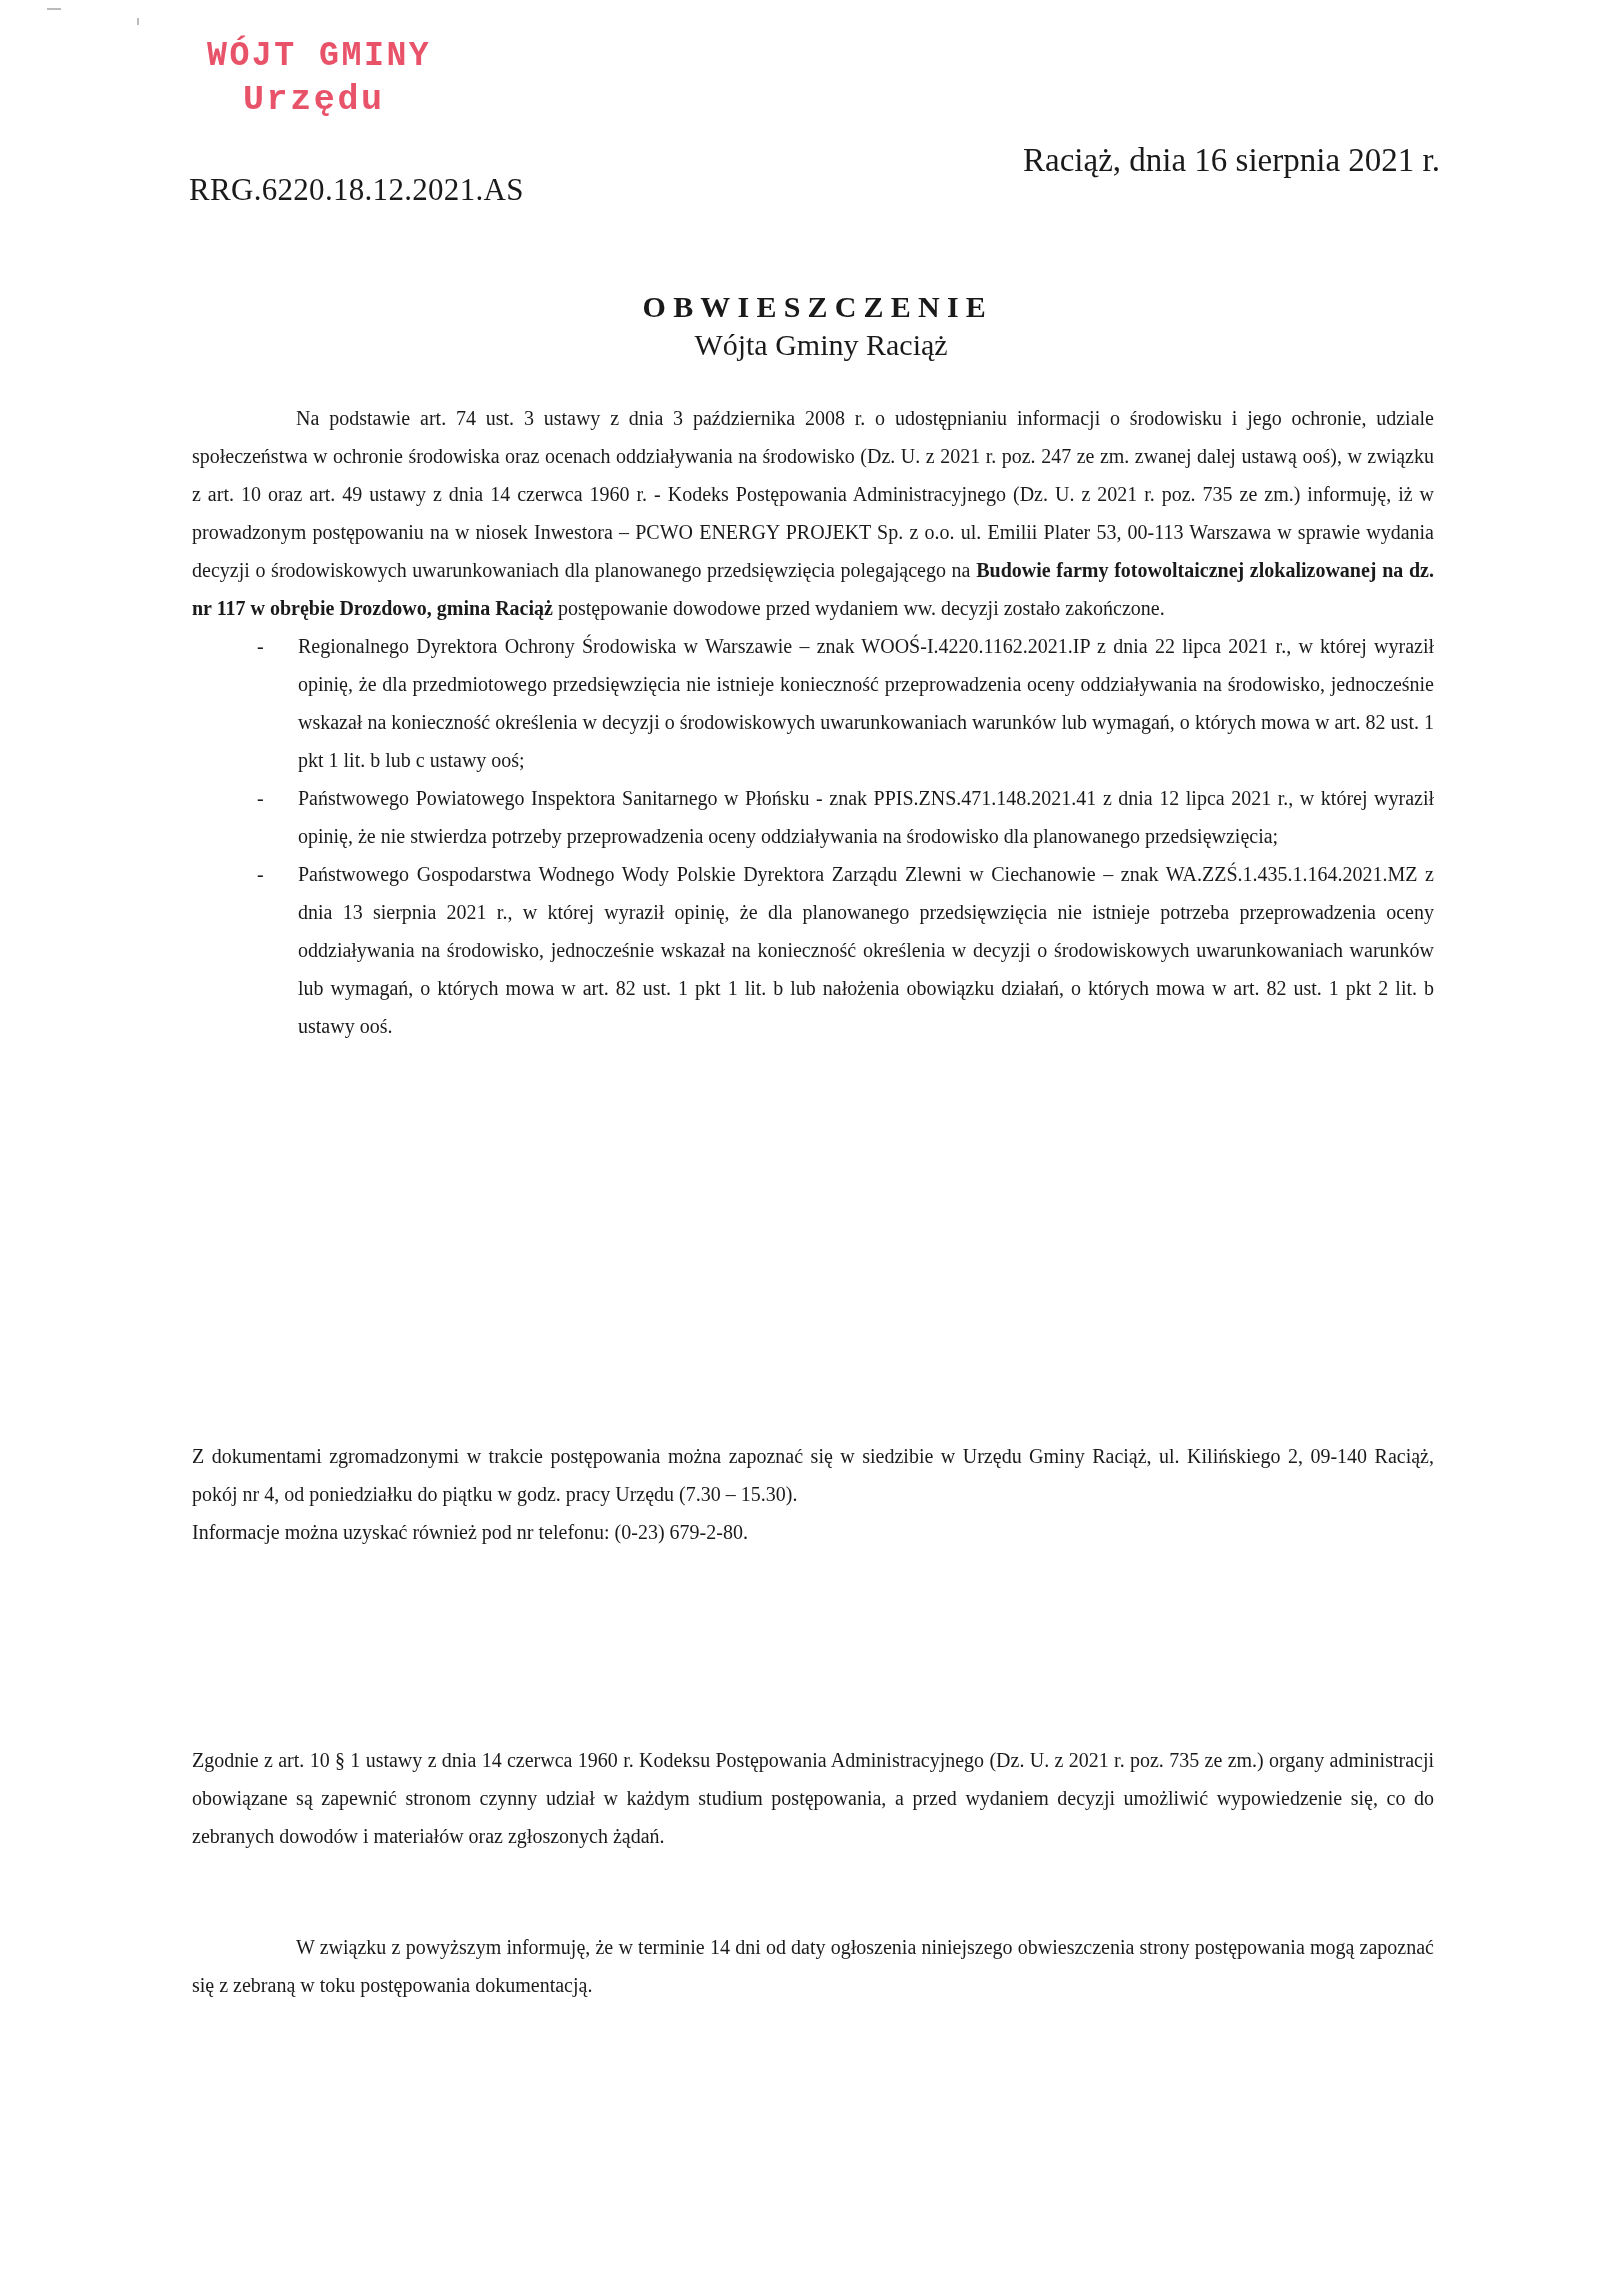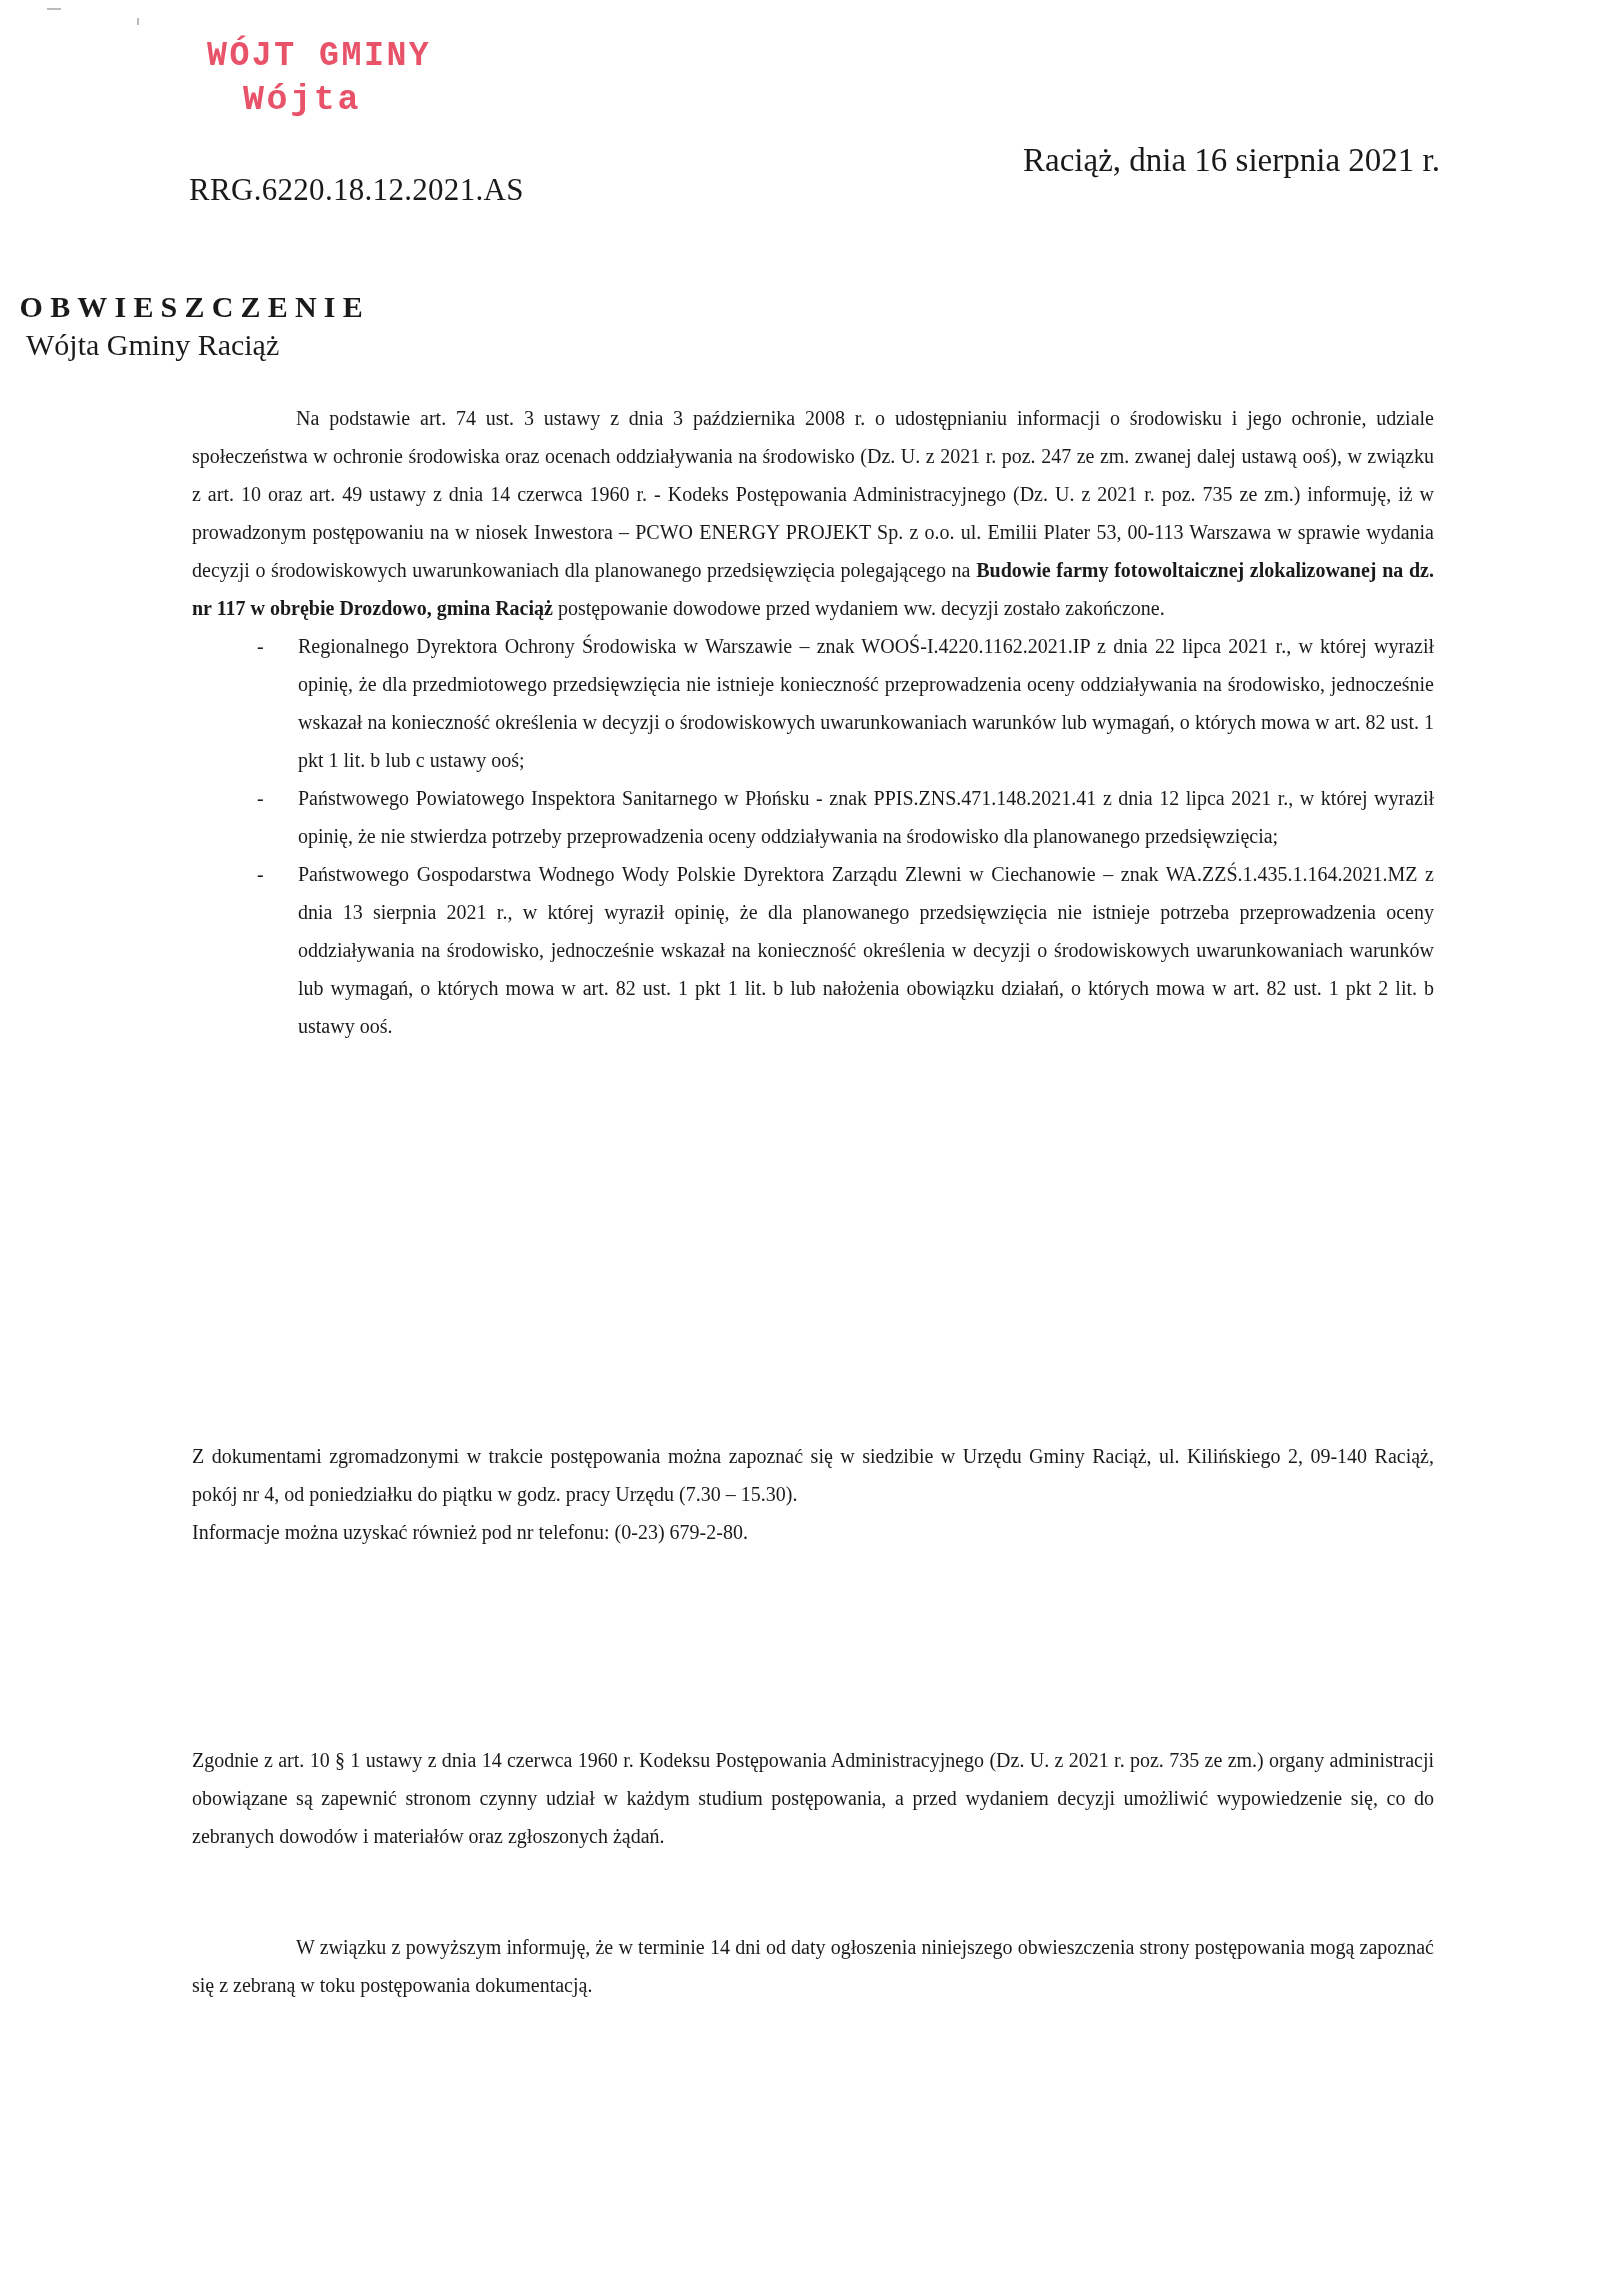--- a/index.html
+++ b/index.html
@@ -5,21 +5,21 @@
   html, body { margin: 0; padding: 0; background: #ffffff; }
   body { width: 1616px; height: 2284px; position: relative; overflow: hidden;
          font-family: "Liberation Serif", "DejaVu Serif", serif; color: #1a1a1a; }
   .stamp { position: absolute; left: 207px; top: 33px; color: #e8536a;
            font-family: Liberation Mono, monospace; font-weight: bold;
            letter-spacing: 2.6px; }
   .stamp .l1 { font-size: 35px; line-height: 46px; transform: scaleX(0.95); transform-origin: left; }
   .stamp .l2 { font-size: 35px; line-height: 42px; margin-left: 36px; }
   .ref { position: absolute; left: 189px; top: 171px; font-size: 31px; line-height: 37px; letter-spacing: 0.3px; }
   .date { position: absolute; right: 176px; top: 142px; font-size: 33px; line-height: 37px; }
-  .title-block { position: absolute; left: 0; width: 1616px; top: 287px; }
+  .title-block { position: absolute; left: 0; width: 1616px; top: 287px; text-align: center; }
   .title { font-size: 30px; font-weight: bold; letter-spacing: 7.2px; line-height: 39px; margin-left: 19.6px; }
   .subtitle { font-size: 30px; line-height: 38px; margin-left: 26px; }
   .body { position: absolute; left: 192px; width: 1242px; font-size: 20px; line-height: 38px; text-align: justify; }
   .body p { margin: 0; }
   .indent { text-indent: 104px; }
   .bold { font-weight: bold; }
   .p1 { top: 399px; }
   .list { list-style: none; margin: 0; padding: 0; }
   .list li { position: relative; padding-left: 106px; text-align: justify; }
   .list li .dash { position: absolute; left: 65px; top: 0; }
@@ -29,21 +29,21 @@
   .scan-mark { position: absolute; background: #bbb; }
 </style>
 </head>
 <body>
 
 <div class="scan-mark" style="left:47px;top:7.8px;width:14.3px;height:2px;"></div>
 <div class="scan-mark" style="left:137px;top:18px;width:2px;height:6.5px;"></div>
 
 <div class="stamp">
   <div class="l1">WÓJT GMINY</div>
-  <div class="l2">Wójta</div>
+  <div class="l2">Urzędu</div>
 </div>
 
 <div class="ref">RRG.6220.18.12.2021.AS</div>
 <div class="date">Raciąż, dnia 16 sierpnia 2021 r.</div>
 
 <div class="title-block">
   <div class="title">OBWIESZCZENIE</div>
   <div class="subtitle">Wójta Gminy Raciąż</div>
 </div>
 

